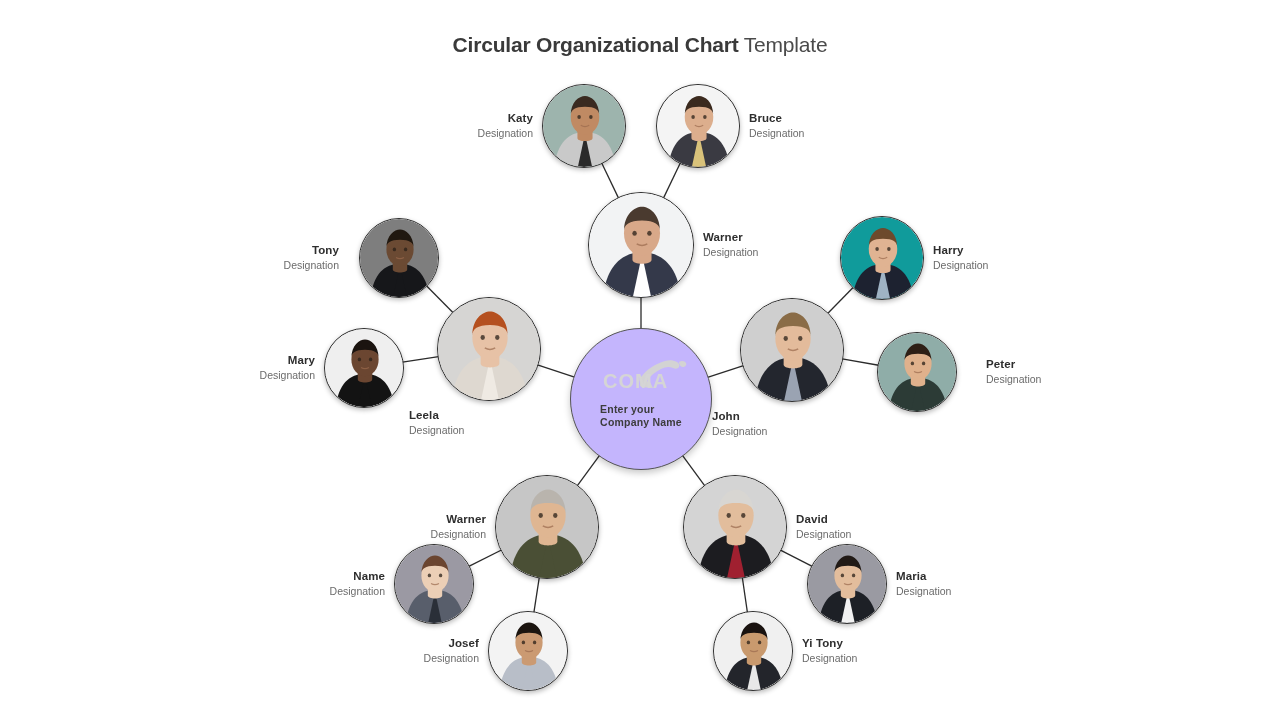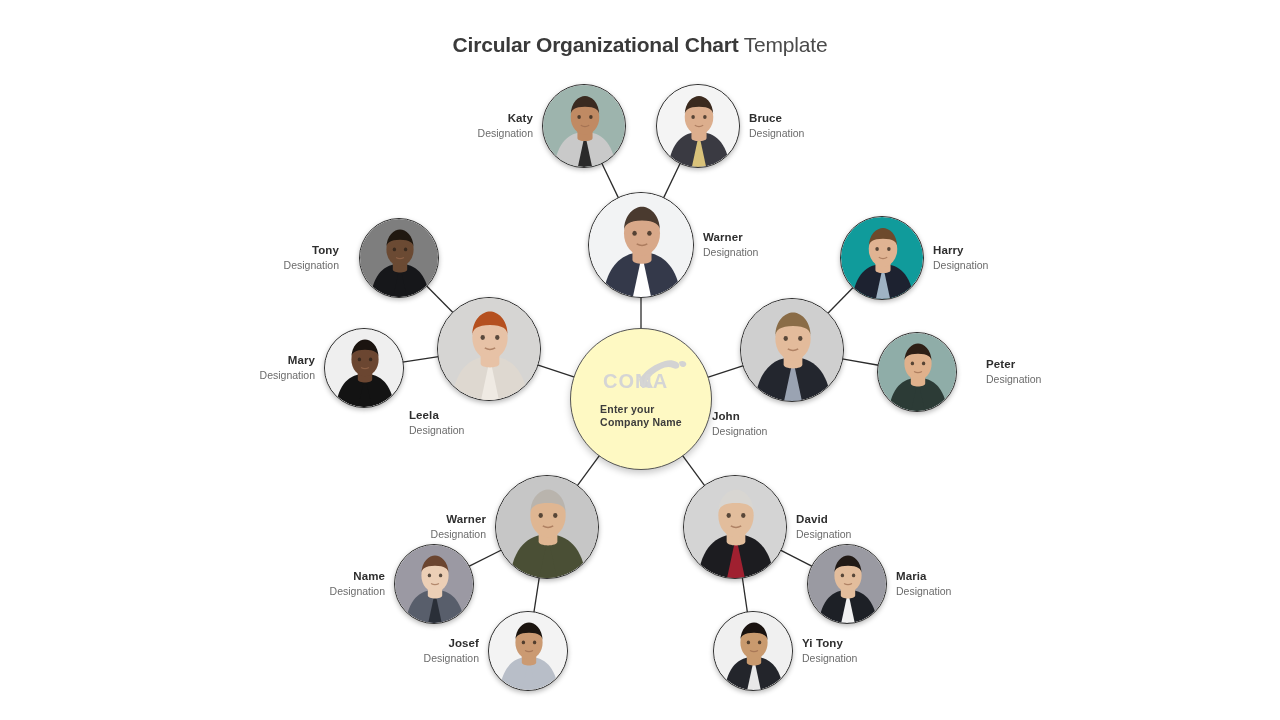--- a/index.html
+++ b/index.html
@@ -65,21 +65,21 @@
   }
 
   
   #center-hub {
     position: absolute;
     width: 142px;
     height: 142px;
     left: 570px;
     top: 328px;
     border-radius: 50%;
-    background: #fef9c3;
+    background: #c4b5fd;
     border: 1.3px solid #555;
     box-shadow: 0 3px 7px rgba(0,0,0,0.22);
     display: flex;
     flex-direction: column;
     align-items: center;
     justify-content: flex-start;
     box-sizing: border-box;
     padding-top: 26px;
   }
   #center-logo {

